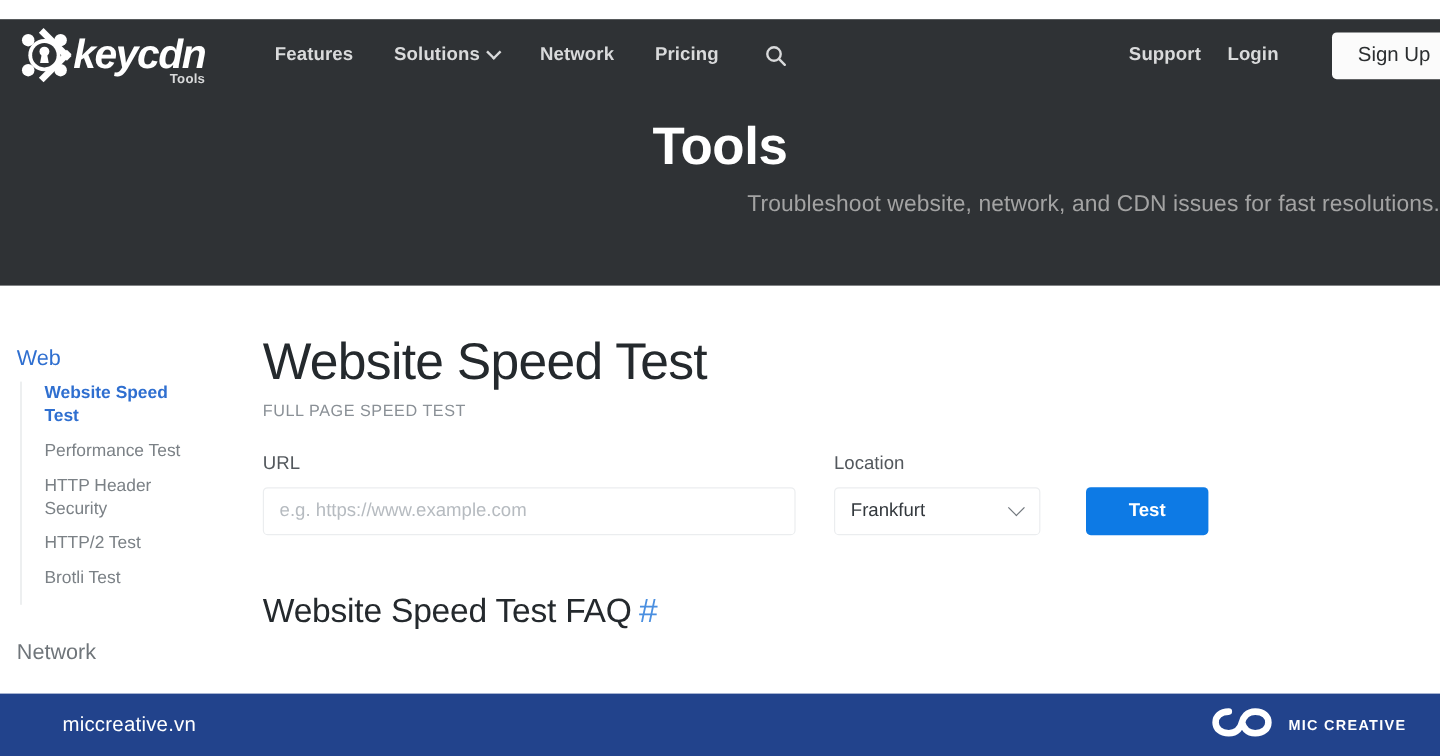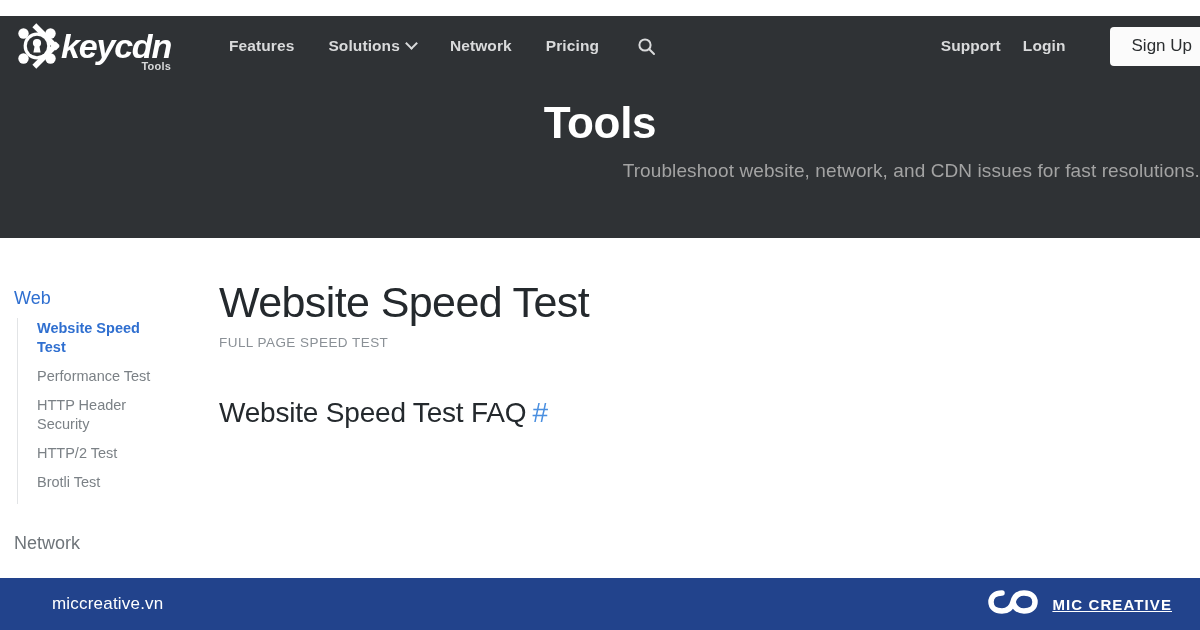--- a/index.html
+++ b/index.html
@@ -295,24 +295,23 @@
   }
   .banner-right {
     margin-left: auto;
     margin-right: 28px;
     display: flex;
     align-items: center;
     gap: 14px;
   }
   .banner-brand {
     color: #ffffff;
-    font-size: 15px;
+    font-size: 12px;
     font-weight: bold;
     letter-spacing: 1.1px;
-    text-decoration: underline;
   }
 </style>
 </head>
 <body>
 
 <div id="page">
 
   <div class="hero">
 
     <div class="navbar">
@@ -394,20 +393,37 @@
 
     <div class="side-spacer-b"></div>
     <div class="side-group-head muted">Security</div>
   </div>
 
   <div class="main">
 
     <h1 class="page-title">Website Speed Test</h1>
     <div class="page-kicker">FULL PAGE SPEED TEST</div>
 
+    <div class="form-row">
+
+      <div class="url-field">
+        <div class="field-label">URL</div>
+        <input class="text-input" type="text" placeholder="e.g. https://www.example.com" style="">
+      </div>
+
+      <div class="loc-field">
+        <div class="field-label">Location</div>
+        <div class="select-box">
+          <span class="select-val">Frankfurt</span>
+          <i class="select-chev"></i>
+        </div>
+      </div>
+
+      <button class="test-btn">Test</button>
+    </div>
 
     <h2 class="faq-title">
       <span>Website Speed Test FAQ</span><span class="faq-anchor">#</span>
     </h2>
   </div>
 
   <div class="banner">
     <span class="banner-left">miccreative.vn</span>
     <span class="banner-right">
       <span>

